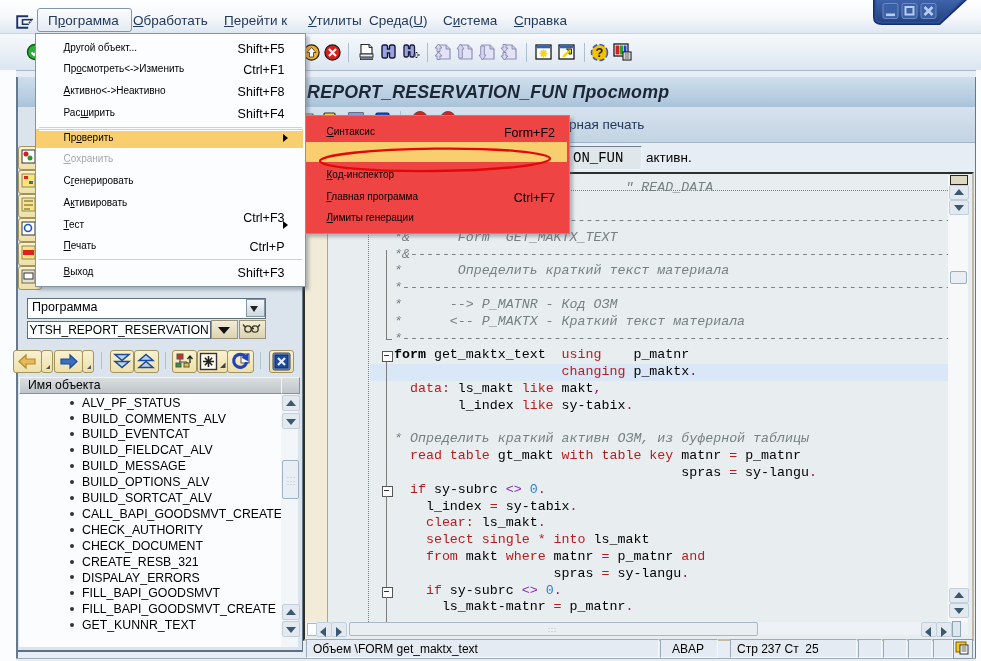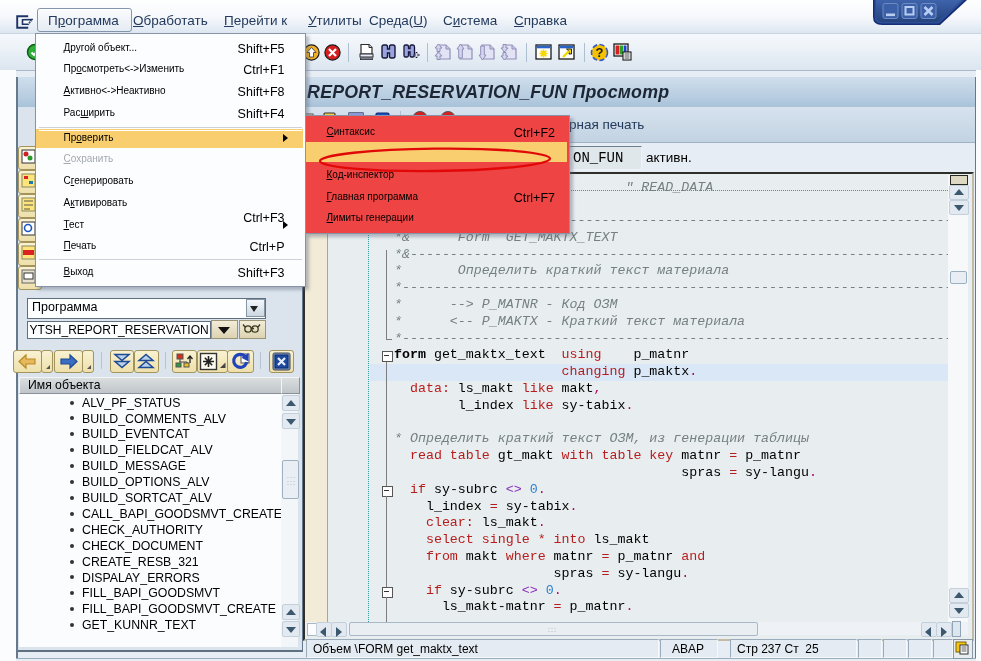--- a/index.html
+++ b/index.html
@@ -384,21 +384,21 @@
 <span class="cm">*       Определить краткий текст материала</span>
 <span class="cm">*----------------------------------------------------------------------*</span>
 <span class="cm">*      --&gt; P_MATNR - Код ОЗМ</span>
 <span class="cm">*      &lt;-- P_MAKTX - Краткий текст материала</span>
 <span class="cm">*----------------------------------------------------------------------*</span>
 <b>form</b> get_maktx_text  <span class="k">using</span>    p_matnr
                      <span class="k">changing</span> p_maktx<span class="pu">.</span>
   <span class="k">data:</span> ls_makt <span class="k">like</span> makt<span class="pu">,</span>
         l_index <span class="k">like</span> sy-tabix<span class="pu">.</span>
 
-<span class="cm">* Определить краткий текст ОЗМ, из генерации таблицы</span>
+<span class="cm">* Определить краткий активн ОЗМ, из буферной таблицы</span>
   <span class="k">read table</span> gt_makt <span class="k">with table key</span> matnr <span class="k">=</span> p_matnr
                                     spras <span class="k">=</span> sy-langu<span class="pu">.</span>
   <span class="k">if</span> sy-subrc <span class="op">&lt;&gt;</span> <span class="nu">0</span><span class="pu">.</span>
     l_index <span class="k">=</span> sy-tabix<span class="pu">.</span>
     <span class="k">clear:</span> ls_makt<span class="pu">.</span>
     <span class="k">select single *</span> <span class="k">into</span> ls_makt
     <span class="k">from</span> makt <span class="k">where</span> matnr <span class="k">=</span> p_matnr <span class="k">and</span>
                     spras <span class="k">=</span> sy-langu<span class="pu">.</span>
     <span class="k">if</span> sy-subrc <span class="op">&lt;&gt;</span> <span class="nu">0</span><span class="pu">.</span>
       ls_makt-matnr <span class="k">=</span> p_matnr<span class="pu">.</span></pre>
@@ -483,21 +483,21 @@
     <div class="arrowr" style="right:17px;top:187px"></div>
  <div class="a mit" style="left:28px;top:206px"><u>П</u>ечать</div>
     <div class="sc" style="right:20px;top:206px">Ctrl+P</div>
  <div class="msep" style="top:225px"></div>
  <div class="a mit" style="left:28px;top:232px"><u>В</u>ыход</div>
     <div class="sc" style="right:20px;top:232px">Shift+F3</div>
 </div>
 <div id="submenu" class="a" style="left:304.5px;top:115px;width:263.5px;height:116.5px;background:#ef4444;border:1px solid #8893a7;box-shadow:3px 3px 3px rgba(90,100,120,.4);z-index:21">
  <div class="a" style="left:0px;top:25.5px;width:261.5px;height:20px;background:#f8ce6f"></div>
  <div class="a mit" style="left:21px;top:10px"><u>С</u>интаксис</div>
-    <div class="sc" style="right:14px;top:10px">Ctrl+F2</div>
+    <div class="sc" style="right:14px;top:10px">Form+F2</div>
  <div class="a mit" style="left:21px;top:53px"><u>К</u>од-инспектор</div>
  <div class="a mit" style="left:21px;top:74.5px"><u>Г</u>лавная программа</div>
     <div class="sc" style="right:14px;top:74.5px">Ctrl+F7</div>
  <div class="a mit" style="left:21px;top:96px"><u>Л</u>имиты генерации</div>
 </div>
 <svg class="a" style="left:310px;top:142px;z-index:22" width="250" height="36" viewBox="0 0 250 36">
  <ellipse cx="125" cy="17.8" rx="115" ry="11.2" fill="none" stroke="#e10808" stroke-width="2.3" transform="rotate(-0.6 125 17.5)"></ellipse>
 </svg>
 
 </body></html>

